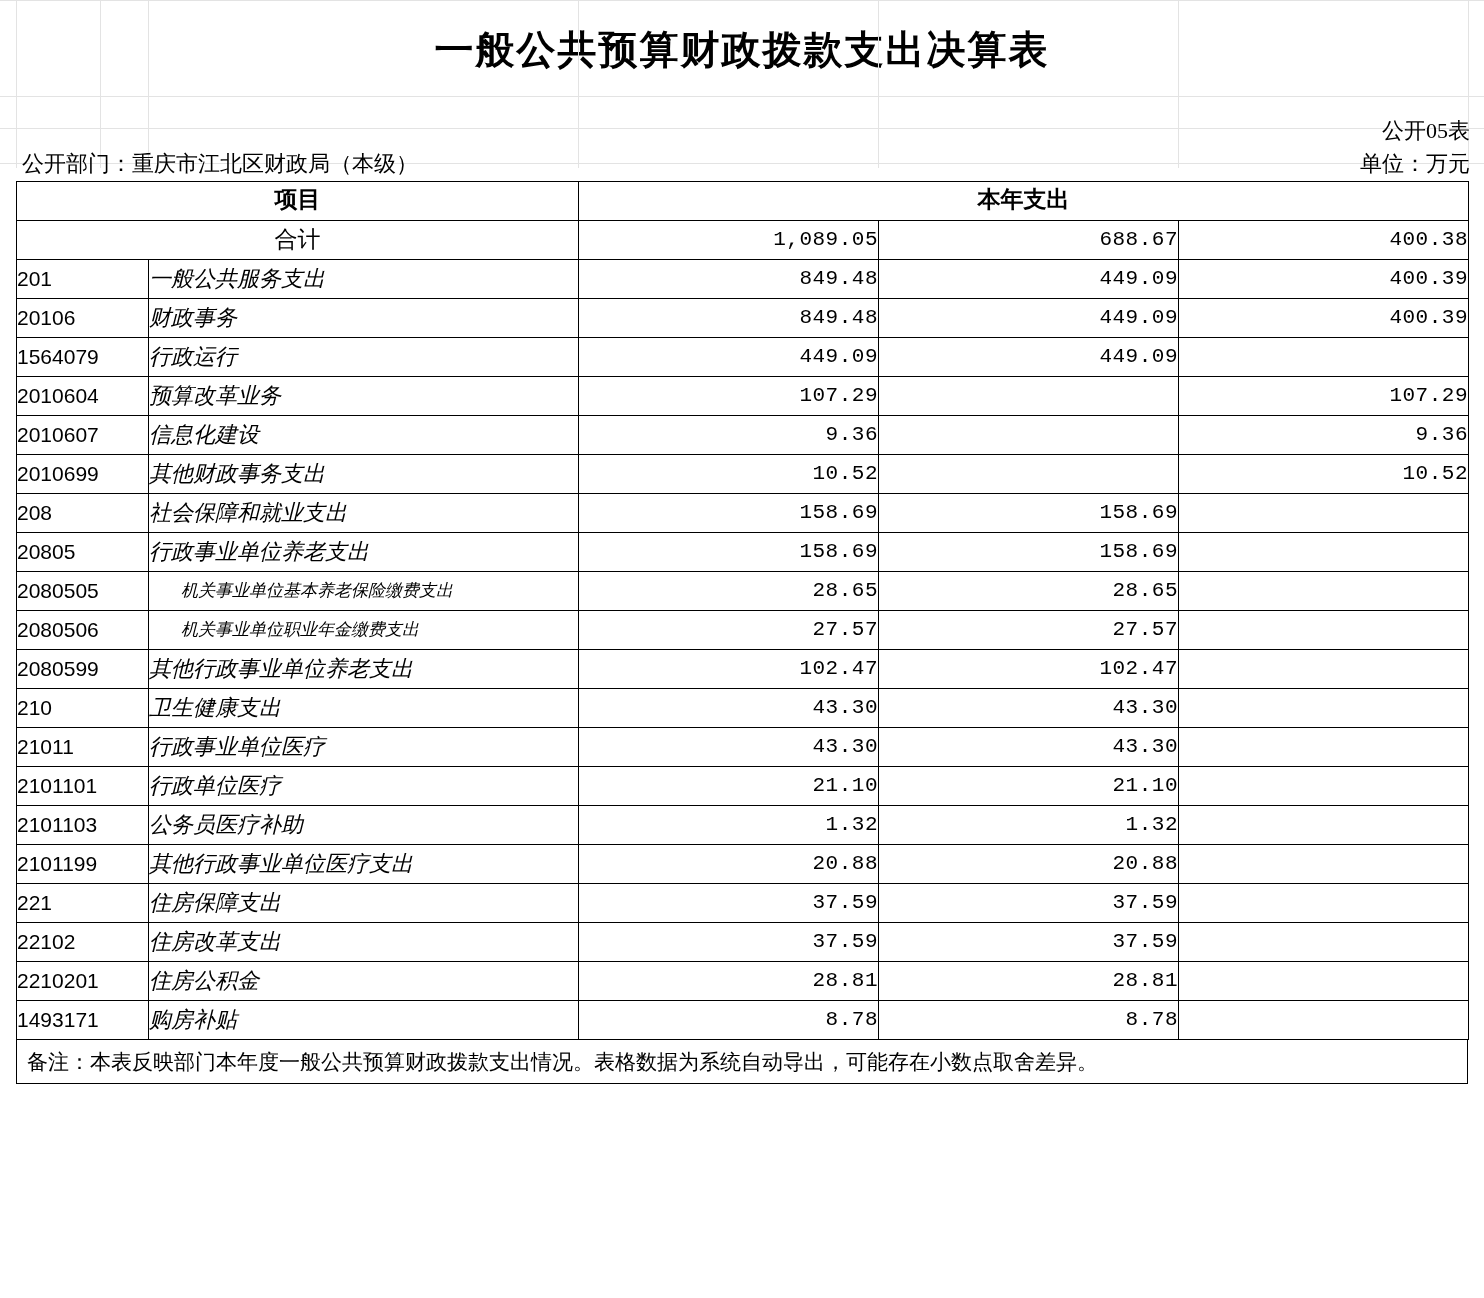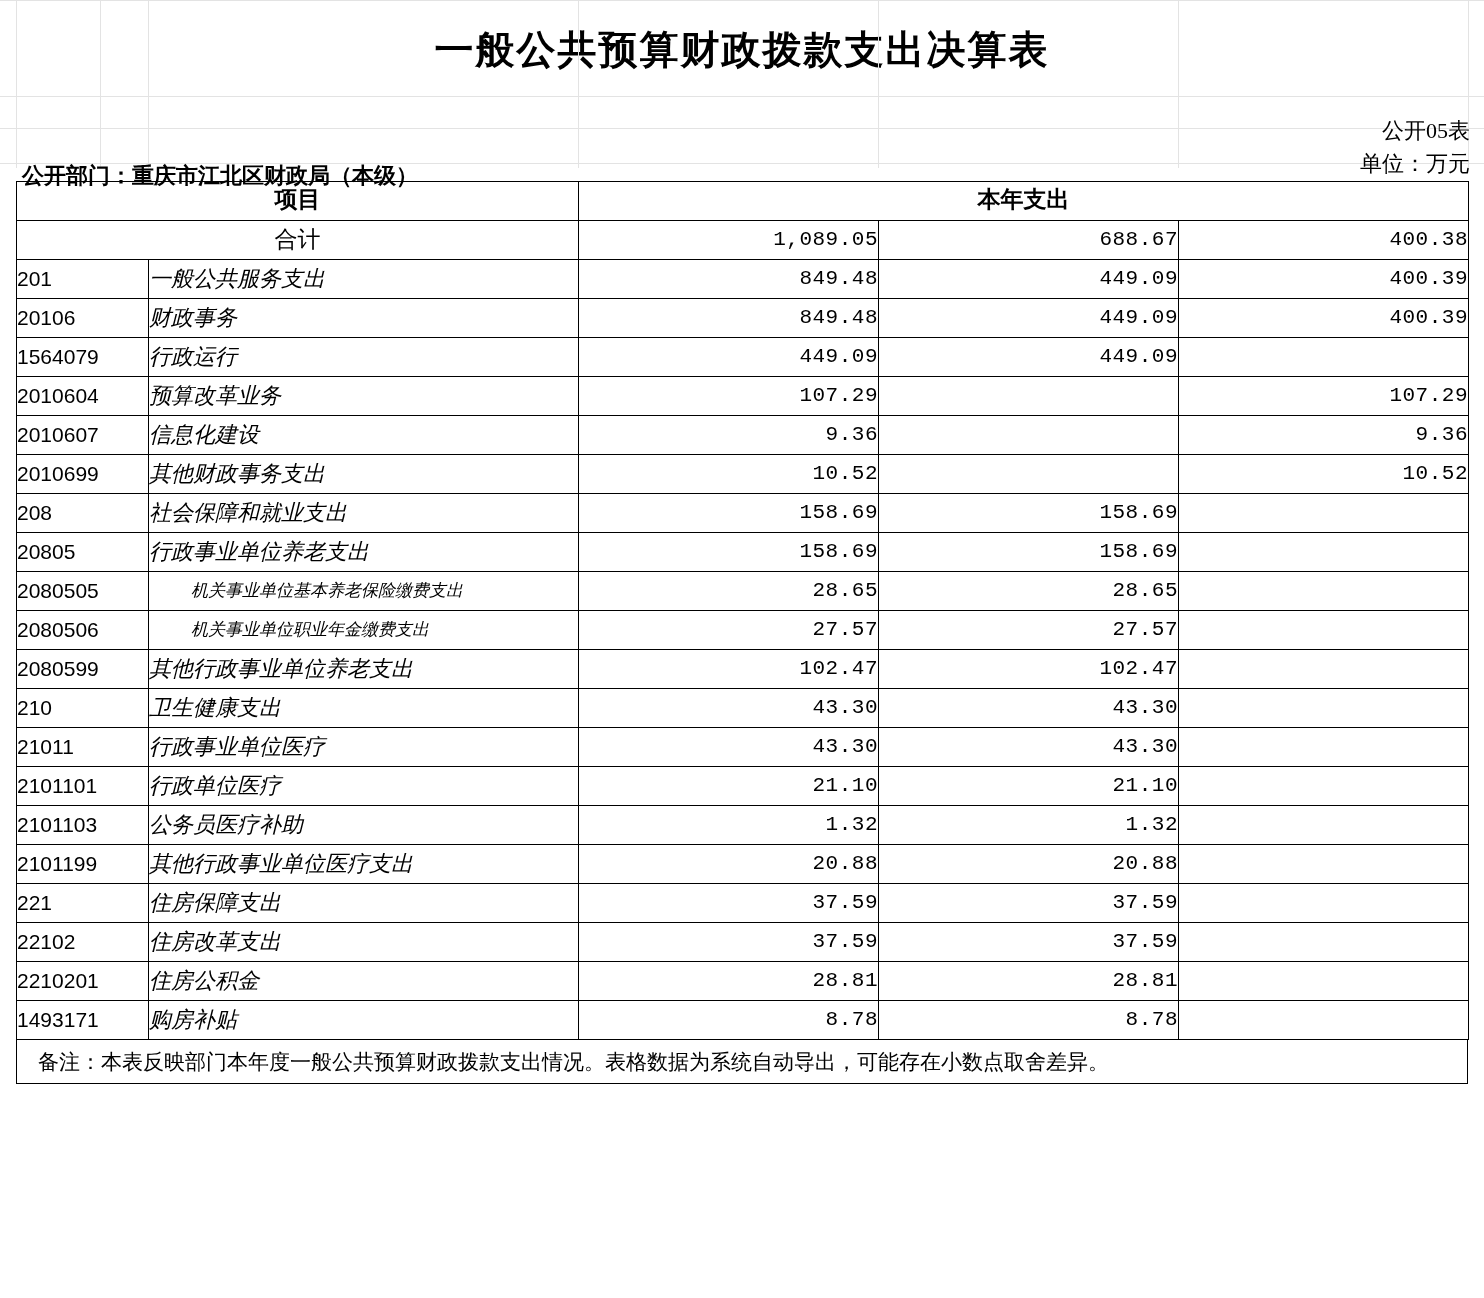--- a/index.html
+++ b/index.html
@@ -41,22 +41,21 @@
     padding: 0 14px 0 22px;
   }
   .subline .right {
     position: absolute;
     right: 14px;
     top: 0;
   }
   .subline .left {
     position: absolute;
     left: 22px;
-    top: 12px;
-    font-weight: bold;
+    top: 0;
   }
   .sheetno { height: 32px; line-height: 32px; margin-top: 36px; }
   .deptline { height: 34px; line-height: 34px; }
 
   
   table.main {
     border-collapse: collapse;
     table-layout: fixed;
     width: 1452px;
     margin: 0 16px 0 16px;
@@ -91,21 +90,21 @@
     letter-spacing: 0px;
   }
   .cell-name {
     padding-left: 8px;
     font-size: 22px;
     font-style: italic;
   }
   .indent1 { padding-left: 34px; }
   .cell-name.small {
     font-size: 17px;
-    padding-left: 42px;
+    padding-left: 32px;
   }
   .cell-total-row {
     text-align: center;
     font-weight: normal;
     font-size: 23px;
   }
   .num {
     text-align: right;
     padding-right: 8px;
     font-family: "Liberation Mono", "DejaVu Sans Mono", monospace;
@@ -114,21 +113,21 @@
   }
 
   
   .footnote {
     margin: 0 16px;
     border: 1px solid #000000;
     border-top: none;
     height: 44px;
     line-height: 44px;
     font-size: 21px;
-    padding-left: 21px;
+    padding-left: 10px;
     box-sizing: border-box;
   }
 
   
   .guides {
     position: absolute;
     left: 0; top: 0;
     width: 1484px;
     height: 168px;
     pointer-events: none;

